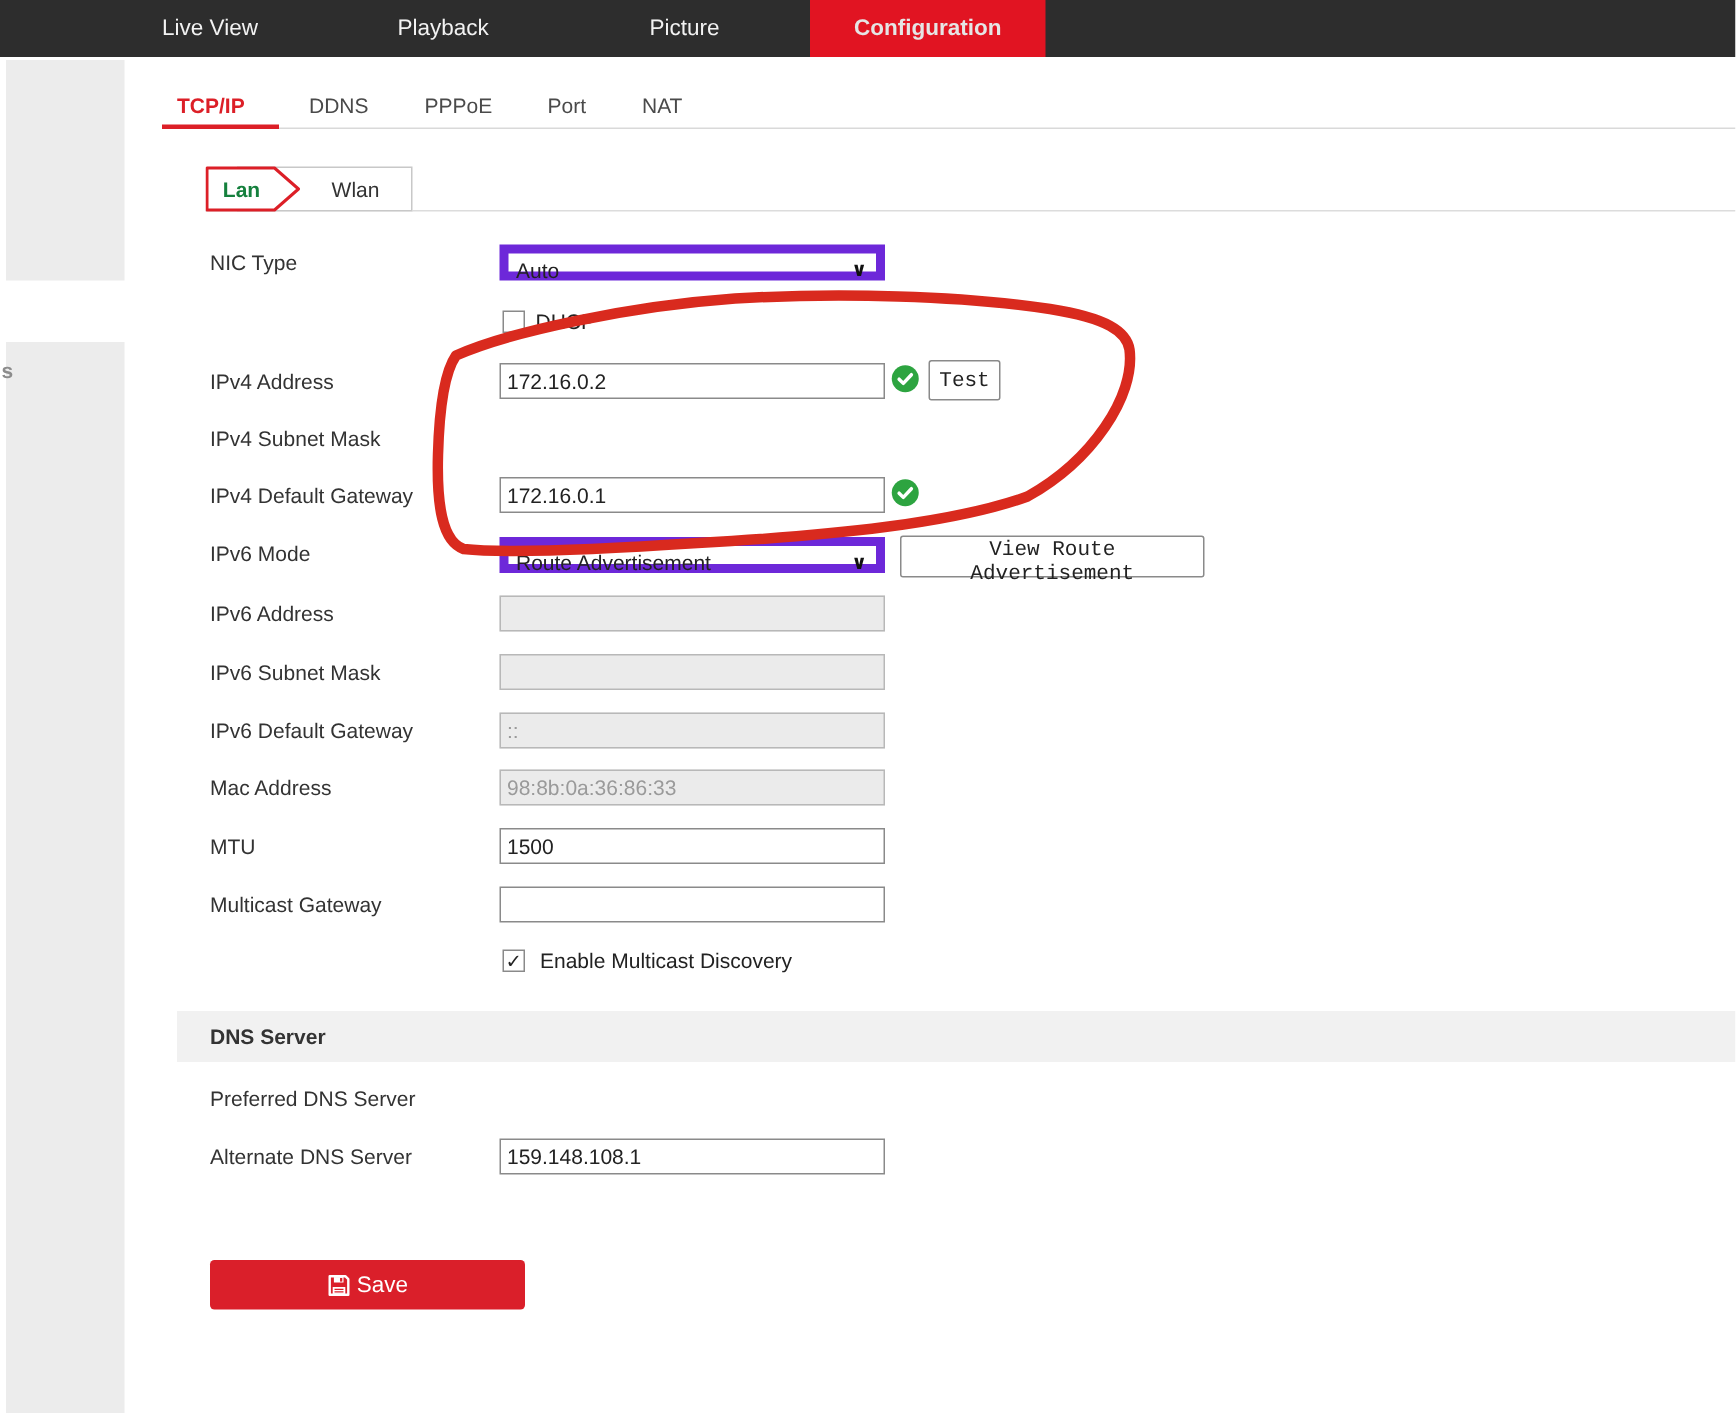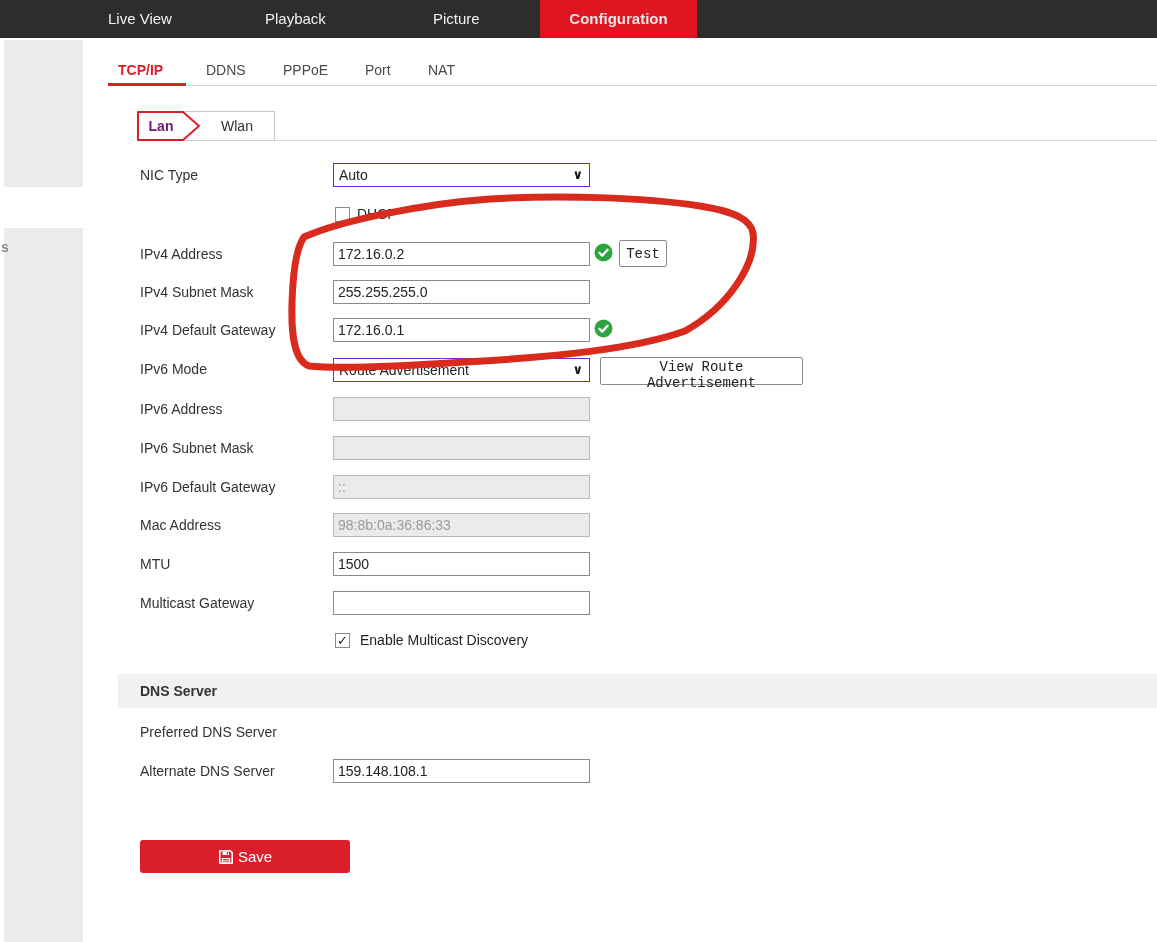--- a/index.html
+++ b/index.html
@@ -23,31 +23,31 @@
   .tabline{position:absolute;background:#d9d9d9;height:1px;}
   .tabunderline{position:absolute;background:#dc1f27;height:3px;}
 
   
   .wlanbox{position:absolute;left:158px;top:111px;width:117px;height:30px;background:#fff;
            border:1px solid #c8c8c8;box-sizing:border-box;z-index:1;cursor:pointer;}
   .wlanlabel{position:absolute;left:199px;top:111px;width:76px;height:30px;line-height:30px;
              text-align:center;font-size:14px;color:#333;z-index:2;cursor:pointer;}
   .lantab{position:absolute;left:137px;top:110px;width:64px;height:32px;z-index:3;cursor:pointer;}
   .lantab span{position:absolute;left:0;top:1px;width:48px;height:30px;line-height:30px;
-               text-align:center;color:#701a75;font-weight:bold;font-size:14px;}
+               text-align:center;color:#15803d;font-weight:bold;font-size:14px;}
   .subtabline{position:absolute;left:137px;top:140px;width:1020px;height:1px;background:#dcdcdc;}
 
   
   .lbl{position:absolute;left:140px;font-size:14px;color:#333;white-space:nowrap;}
   .inp{position:absolute;left:333px;width:257px;height:24px;box-sizing:border-box;
        border:1px solid #8a8a8a;background:#fff;font-family:"Liberation Sans",sans-serif;
        font-size:14px;color:#222;padding:0 4px;border-radius:0;}
   .inp:disabled{background:#ebebeb;border-color:#b8b8b8;color:#9a9a9a;}
   .sel{position:absolute;left:333px;width:257px;height:24px;box-sizing:border-box;
-       border:1px solid #6d28d9;background:#fff;font-size:14px;color:#222;
+       border:6px solid #6d28d9;background:#fff;font-size:14px;color:#222;
        line-height:22px;padding-left:5px;cursor:pointer;}
   .sel .chev{position:absolute;right:6px;top:0;line-height:22px;font-size:13px;color:#111;
              font-weight:bold;}
   .btn{position:absolute;box-sizing:border-box;border:1px solid #8a8a8a;background:#fff;
        font-size:14px;color:#222;text-align:center;border-radius:2px;cursor:pointer;
        font-family:Liberation Mono, monospace;}
   .cbx{position:absolute;width:15px;height:15px;box-sizing:border-box;border:1px solid #8a8a8a;
        background:#fff;font-size:13px;line-height:13px;text-align:center;color:#222;
        font-weight:bold;cursor:pointer;}
   .cbxlabel{position:absolute;font-size:14px;color:#222;cursor:default;}
@@ -113,21 +113,20 @@
 
   <span class="lbl" style="top:246px;">IPv4 Address</span>
   <input class="inp" style="top: 242px;" value="172.16.0.2">
   <svg class="validicon" style="left:594px;top:243px;" viewBox="0 0 19 19">
     <circle cx="9.5" cy="9.5" r="9" fill="#2da440"></circle>
     <path d="M5.4 9.8 L8.2 12.6 L13.6 6.8" fill="none" stroke="#fff" stroke-width="2.3" stroke-linecap="round" stroke-linejoin="round"></path>
   </svg>
   <button class="btn" style="left:619px;top:240px;width:48px;height:27px;">Test</button>
 
   <span class="lbl" style="top:284px;">IPv4 Subnet Mask</span>
-  <input class="inp" style="top: 280px;" value="255.255.255.0">
 
   <span class="lbl" style="top:322px;">IPv4 Default Gateway</span>
   <input class="inp" style="top: 318px;" value="172.16.0.1">
   <svg class="validicon" style="left:594px;top:319px;" viewBox="0 0 19 19">
     <circle cx="9.5" cy="9.5" r="9" fill="#2da440"></circle>
     <path d="M5.4 9.8 L8.2 12.6 L13.6 6.8" fill="none" stroke="#fff" stroke-width="2.3" stroke-linecap="round" stroke-linejoin="round"></path>
   </svg>
 
   <span class="lbl" style="top:361px;">IPv6 Mode</span>
   <div class="sel" style="top:358px;">

